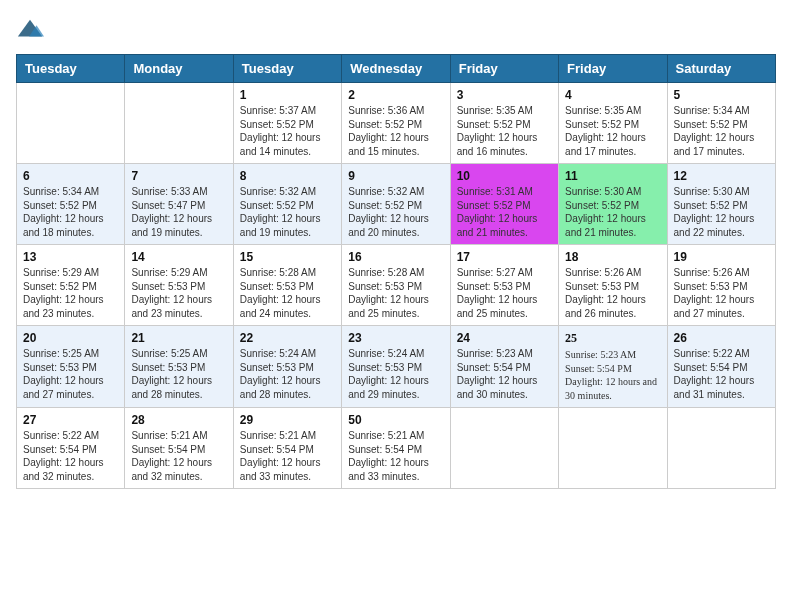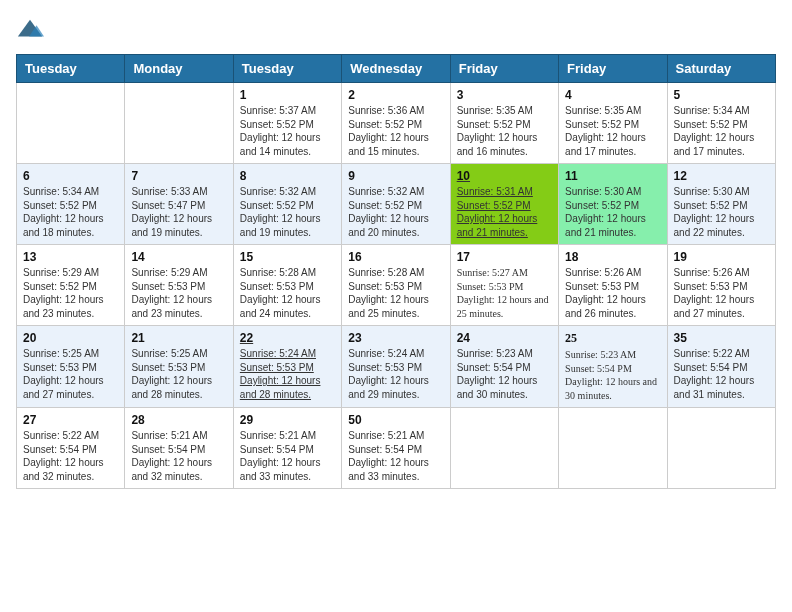--- a/index.html
+++ b/index.html
@@ -179,21 +179,21 @@
           <div class="cell-text" style="white-space: pre-line;">Sunrise: 5:32 AM
 Sunset: 5:52 PM
 Daylight: 12 hours and 19 minutes.</div>
         </td>
         <td style="background: rgb(234, 242, 251);">
           <div class="day-num">9</div>
           <div class="cell-text" style="white-space: pre-line;">Sunrise: 5:32 AM
 Sunset: 5:52 PM
 Daylight: 12 hours and 20 minutes.</div>
         </td>
-        <td style="background: #84cc16; text-decoration: underline;">
+        <td style="background: #d946ef;">
           <div class="day-num">10</div>
           <div class="cell-text" style="white-space: pre-line;">Sunrise: 5:31 AM
 Sunset: 5:52 PM
 Daylight: 12 hours and 21 minutes.</div>
         </td>
         <td style="background: #86efac;">
           <div class="day-num">11</div>
           <div class="cell-text" style="white-space: pre-line;">Sunrise: 5:30 AM
 Sunset: 5:52 PM
 Daylight: 12 hours and 21 minutes.</div>
@@ -225,21 +225,21 @@
 Daylight: 12 hours and 24 minutes.</div>
         </td>
         <td>
           <div class="day-num">16</div>
           <div class="cell-text" style="white-space: pre-line;">Sunrise: 5:28 AM
 Sunset: 5:53 PM
 Daylight: 12 hours and 25 minutes.</div>
         </td>
         <td>
           <div class="day-num">17</div>
-          <div class="cell-text" style="white-space: pre-line; font-family: Liberation Serif, serif;">Sunrise: 5:27 AM
+          <div class="cell-text" style="white-space: pre-line;">Sunrise: 5:27 AM
 Sunset: 5:53 PM
 Daylight: 12 hours and 25 minutes.</div>
         </td>
         <td>
           <div class="day-num">18</div>
           <div class="cell-text" style="white-space: pre-line;">Sunrise: 5:26 AM
 Sunset: 5:53 PM
 Daylight: 12 hours and 26 minutes.</div>
         </td>
         <td>
@@ -255,21 +255,21 @@
           <div class="cell-text" style="white-space: pre-line;">Sunrise: 5:25 AM
 Sunset: 5:53 PM
 Daylight: 12 hours and 27 minutes.</div>
         </td>
         <td style="background: rgb(234, 242, 251);">
           <div class="day-num">21</div>
           <div class="cell-text" style="white-space: pre-line;">Sunrise: 5:25 AM
 Sunset: 5:53 PM
 Daylight: 12 hours and 28 minutes.</div>
         </td>
-        <td style="background: rgb(234, 242, 251); text-decoration: underline;">
+        <td style="background: rgb(234, 242, 251);">
           <div class="day-num">22</div>
           <div class="cell-text" style="white-space: pre-line;">Sunrise: 5:24 AM
 Sunset: 5:53 PM
 Daylight: 12 hours and 28 minutes.</div>
         </td>
         <td style="background: rgb(234, 242, 251);">
           <div class="day-num">23</div>
           <div class="cell-text" style="white-space: pre-line;">Sunrise: 5:24 AM
 Sunset: 5:53 PM
 Daylight: 12 hours and 29 minutes.</div>
@@ -280,21 +280,21 @@
 Sunset: 5:54 PM
 Daylight: 12 hours and 30 minutes.</div>
         </td>
         <td style="background: rgb(234, 242, 251); font-family: Liberation Serif, serif;">
           <div class="day-num">25</div>
           <div class="cell-text" style="white-space: pre-line;">Sunrise: 5:23 AM
 Sunset: 5:54 PM
 Daylight: 12 hours and 30 minutes.</div>
         </td>
         <td style="background: rgb(234, 242, 251);">
-          <div class="day-num">35</div>
+          <div class="day-num">26</div>
           <div class="cell-text" style="white-space: pre-line;">Sunrise: 5:22 AM
 Sunset: 5:54 PM
 Daylight: 12 hours and 31 minutes.</div>
         </td>
       </tr>
       <tr>
         <td>
           <div class="day-num">27</div>
           <div class="cell-text" style="white-space: pre-line;">Sunrise: 5:22 AM
 Sunset: 5:54 PM

